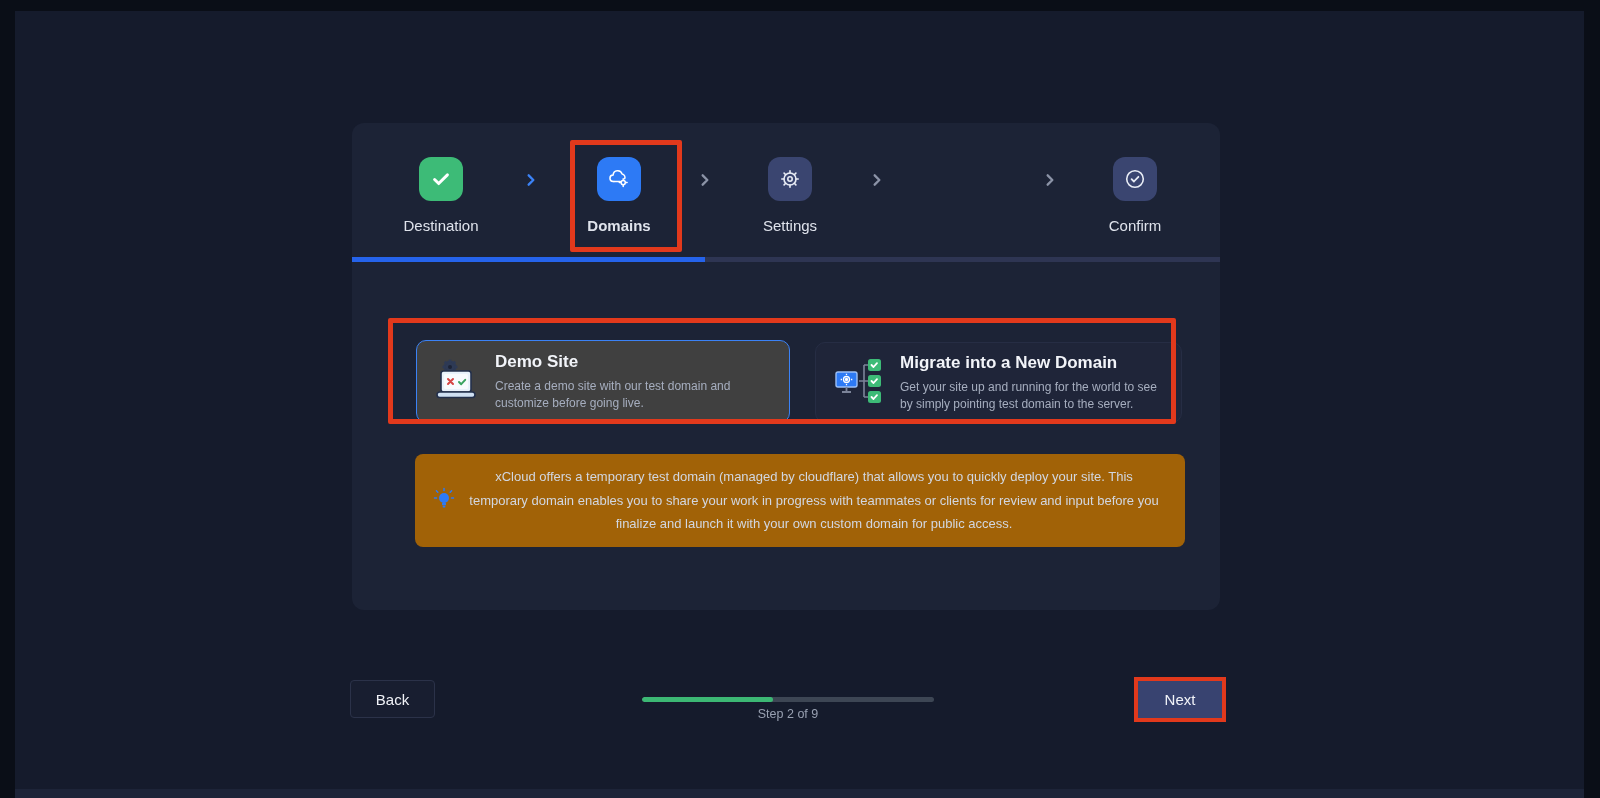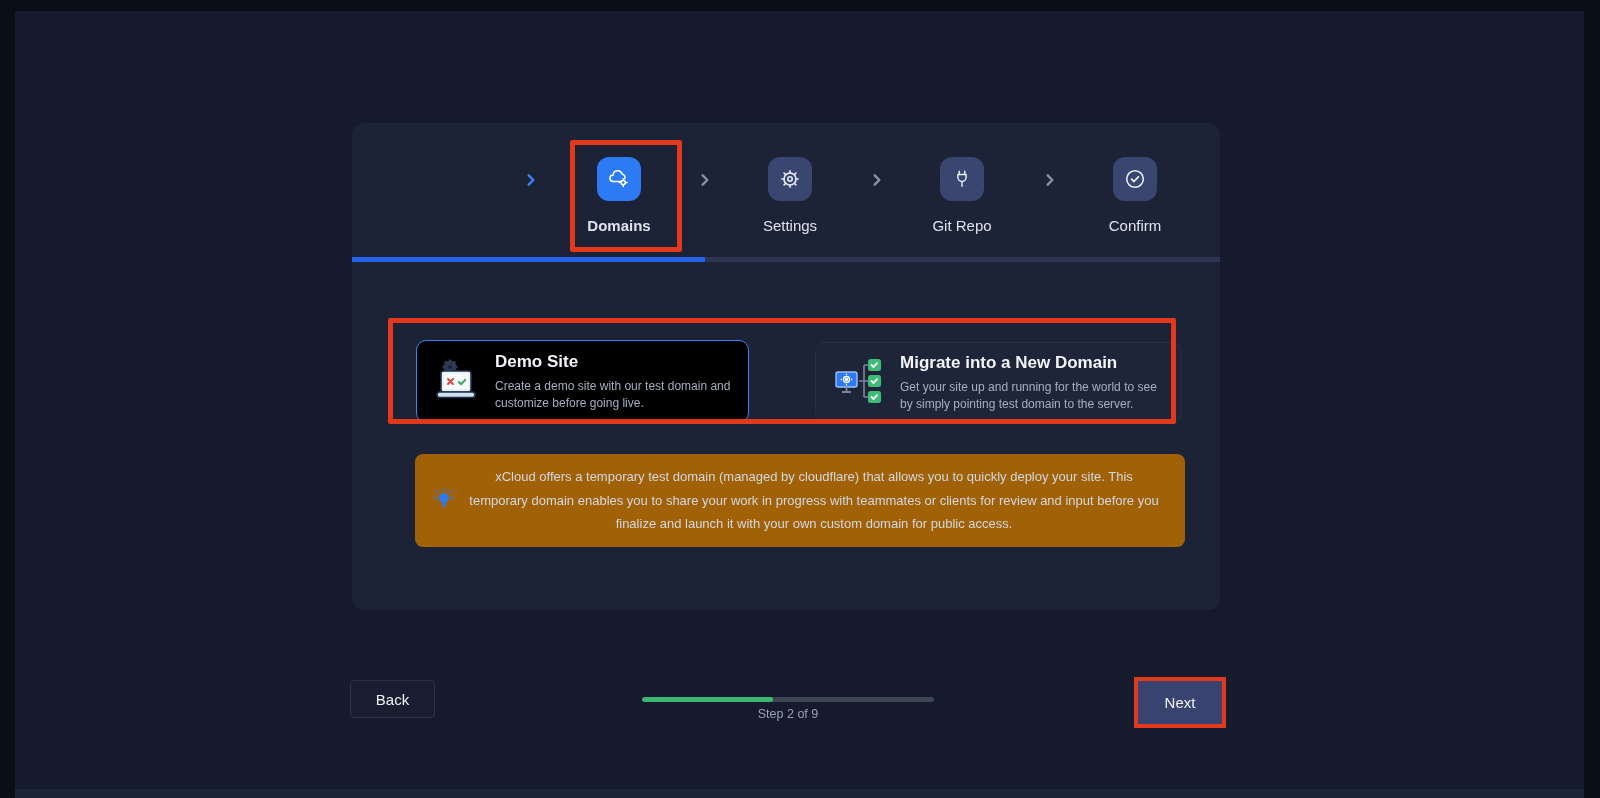--- a/index.html
+++ b/index.html
@@ -20,55 +20,63 @@
   .step-icon.active { background: #2d7af5; }
   .step-icon.upcoming { background: #3a4570; }
   .step-label { margin-top: 16px; color: #dfe3ec; font-size: 15px; }
   .step-sep { position: absolute; top: 50px; width: 14px; height: 14px; }
 
   .stepper-track { position: absolute; left: 0; top: 134px; width: 868px; height: 5px; background: #2e3553; }
   .stepper-fill { height: 100%; background: #2563eb; }
 
   
   .card { position: absolute; border-radius: 10px; display: flex; align-items: center; cursor: pointer; }
-  .card-demo { left: 64px; top: 217px; width: 333px; height: 83px; background: #000000; border: 1.5px solid #3b82f6; }
+  .card-demo { left: 64px; top: 217px; width: 374px; height: 83px; background: #404040; border: 1.5px solid #3b82f6; }
   .card-migrate { left: 463px; top: 219px; width: 367px; height: 81px; background: #1f2539; border: 1px solid #262d44; }
   .card-icon { flex: 0 0 auto; margin-left: 16px; }
   .card-text { margin-left: 16px; }
   .card-title { color: #f2f4f9; font-size: 17px; font-weight: 600; margin-bottom: 6px; }
   .card-desc { color: #a6aebf; font-size: 12px; line-height: 17px; }
   .card-demo .card-desc { width: 282px; }
   .card-migrate .card-desc { width: 262px; }
 
   
   .info-note { position: absolute; left: 63px; top: 331px; width: 770px; height: 93px; background: #a16207; border-radius: 8px; display: flex; align-items: center; text-align: center; }
   .info-icon { flex: 0 0 auto; margin: 0 14px 0 18px; }
   .info-text { color: #d2d7e1; font-size: 13px; line-height: 23.5px; width: 690px; }
 
   
   .btn-back { position: absolute; left: 335px; top: 669px; width: 85px; height: 38px; background: #181e30; border: 1px solid #2b3249; border-radius: 4px; color: #f0f2f7; font-size: 15px; font-family: inherit; cursor: pointer; }
   .footer-progress { position: absolute; left: 627px; top: 686px; width: 292px; height: 5px; background: #3d4654; border-radius: 3px; overflow: hidden; }
   .footer-progress-fill { height: 100%; background: #3cb874; border-radius: 3px; }
   .step-indicator { position: absolute; left: 627px; top: 696px; width: 292px; text-align: center; color: #98a0b1; font-size: 12.5px; }
-  .next-wrap { position: absolute; left: 1119px; top: 666px; width: 92px; height: 51px; border: 4px solid #e2391c; }
+  .next-wrap { position: absolute; left: 1119px; top: 666px; width: 92px; height: 45px; border: 4px solid #e2391c; }
   .btn-next { width: 100%; height: 100%; background: #384370; border: none; color: #f2f4f9; font-size: 15px; font-family: inherit; cursor: pointer; }
 
   
   .annotation { position: absolute; border: 5px solid #e2391c; border-radius: 2px; pointer-events: none; }
   .ann-domains { left: 555px; top: 129px; width: 112px; height: 112px; }
   .ann-cards { left: 373px; top: 307px; width: 788px; height: 106px; }
 </style>
 </head>
 <body>
 
 <div id="screen">
 
 
   <div class="panel">
 
+    <div class="step" style="left:29px;">
+      <div class="step-icon completed">
+        <svg width="22" height="22" viewBox="0 0 24 24">
+            <path d="M5 12.5l4.5 4.5L19 7.5" stroke="#ffffff" stroke-width="3.2" fill="none" stroke-linecap="round" stroke-linejoin="round"></path>
+          </svg>
+      </div>
+      <div class="step-label">Destination</div>
+    </div>
 
     <div class="step-sep" style="left:172px;">
       <svg width="14" height="14" viewBox="0 0 12 12">
           <path d="M4 2l4 4-4 4" stroke="#3b82f6" stroke-width="2" fill="none" stroke-linecap="round" stroke-linejoin="round"></path>
         </svg>
     </div>
 
     <div class="step" style="left:207px;font-weight:bold;">
       <div class="step-icon active">
         <svg width="24" height="24" viewBox="0 0 24 24" fill="none" stroke="#ffffff" stroke-width="1.5" stroke-linecap="round" stroke-linejoin="round">
@@ -97,30 +105,20 @@
       </div>
       <div class="step-label">Settings</div>
     </div>
 
     <div class="step-sep" style="left:518px;">
       <svg width="14" height="14" viewBox="0 0 12 12">
           <path d="M4 2l4 4-4 4" stroke="#8b93a7" stroke-width="2" fill="none" stroke-linecap="round" stroke-linejoin="round"></path>
         </svg>
     </div>
 
-    <div class="step" style="left:550px;">
-      <div class="step-icon upcoming">
-        <svg width="22" height="22" viewBox="0 0 24 24" fill="none" stroke="#e8ecf5" stroke-width="1.6" stroke-linecap="round" stroke-linejoin="round">
-          <path d="M9 3.5v3.5M15 3.5v3.5"></path>
-          <path d="M7.5 7h9v3.2a4.5 4.5 0 0 1-9 0z"></path>
-          <path d="M12 15v5"></path>
-        </svg>
-      </div>
-      <div class="step-label">Git Repo</div>
-    </div>
 
     <div class="step-sep" style="left:691px;">
       <svg width="14" height="14" viewBox="0 0 12 12">
           <path d="M4 2l4 4-4 4" stroke="#8b93a7" stroke-width="2" fill="none" stroke-linecap="round" stroke-linejoin="round"></path>
         </svg>
     </div>
 
     <div class="step" style="left:723px;">
       <div class="step-icon upcoming">
         <svg width="24" height="24" viewBox="0 0 24 24" fill="none" stroke="#e8ecf5">

